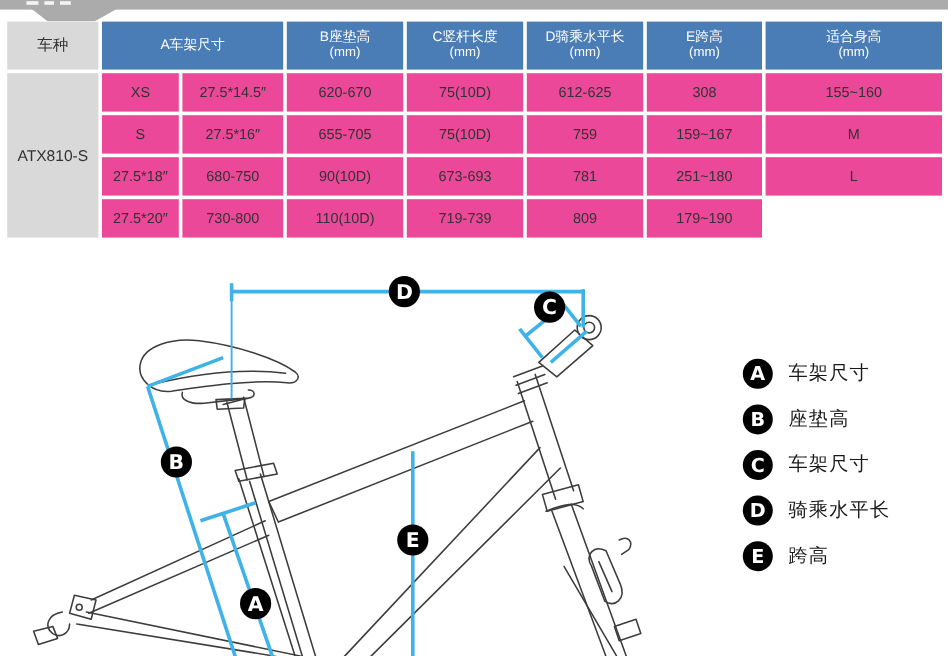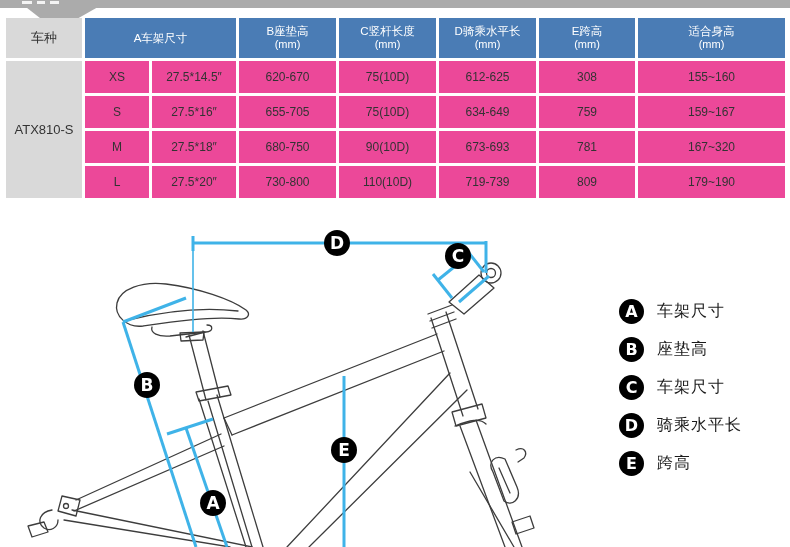--- a/index.html
+++ b/index.html
@@ -90,31 +90,30 @@
     <div class="cell td">620-670</div>
     <div class="cell td">75(10D)</div>
     <div class="cell td">612-625</div>
     <div class="cell td">308</div>
     <div class="cell td">155~160</div>
 
     <div class="cell td">S</div>
     <div class="cell td">27.5*16″</div>
     <div class="cell td">655-705</div>
     <div class="cell td">75(10D)</div>
-    <div class="cell td">634-649</div>
     <div class="cell td">759</div>
     <div class="cell td">159~167</div>
 
     <div class="cell td">M</div>
     <div class="cell td">27.5*18″</div>
     <div class="cell td">680-750</div>
     <div class="cell td">90(10D)</div>
     <div class="cell td">673-693</div>
     <div class="cell td">781</div>
-    <div class="cell td">167~320</div>
+    <div class="cell td">251~180</div>
 
     <div class="cell td">L</div>
     <div class="cell td">27.5*20″</div>
     <div class="cell td">730-800</div>
     <div class="cell td">110(10D)</div>
     <div class="cell td">719-739</div>
     <div class="cell td">809</div>
     <div class="cell td">179~190</div>
   </div>
 

